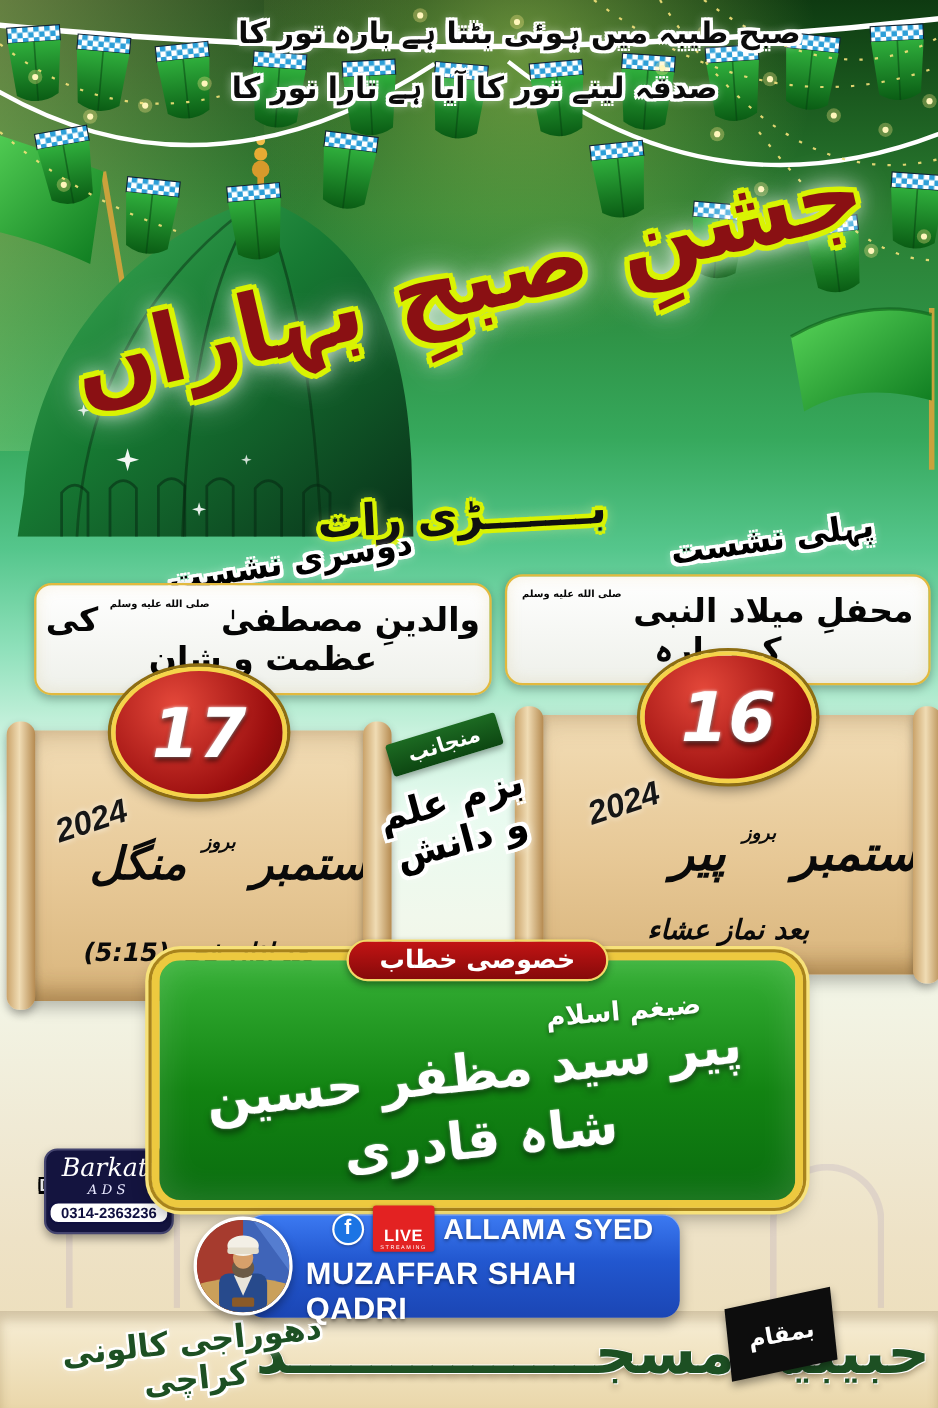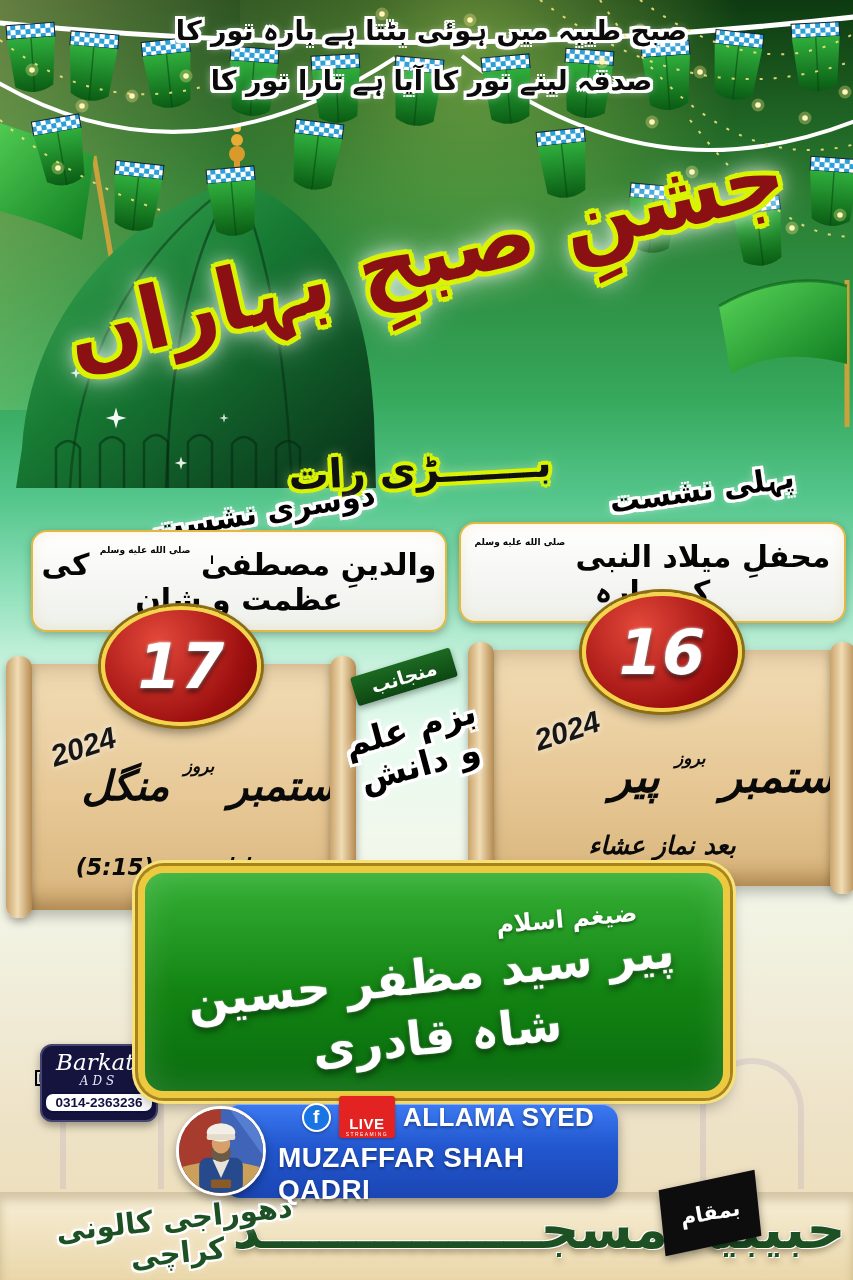--- a/index.html
+++ b/index.html
@@ -301,21 +301,21 @@
     <use href="#bulb" transform="translate(840,215)"></use>
       <use href="#bulb" transform="translate(32,70)"></use>
     <use href="#bulb" transform="translate(82,106)"></use>
       <use href="#bulb" transform="translate(132,96)"></use>
     <use href="#bulb" transform="translate(186,76)"></use>
       <use href="#bulb" transform="translate(382,14)"></use>
     <use href="#bulb" transform="translate(470,20)"></use>
       <use href="#bulb" transform="translate(58,168)"></use>
   </svg>
 
-  <div class="abs couplet urdu owThick" style="top:14px;">صبح طیبہ میں ہوئی بٹتا ہے بارہ نور کا</div>
+  <div class="abs couplet urdu owThick" style="top:14px;text-align:right;">صبح طیبہ میں ہوئی بٹتا ہے بارہ نور کا</div>
   <div class="abs couplet urdu owThick" style="top:64px;">صدقہ لینے نور کا آیا ہے تارا نور کا</div>
 
   <div class="abs urdu" id="main-title">جشنِ صبحِ بہاراں</div>
   <div class="abs urdu" id="subtitle">بـــــــڑی رات</div>
 
   <div class="abs urdu sess-label owThick" id="sess1-label">پہلی نشست</div>
   <div class="abs urdu topic-box" id="sess1-box">
     <span>
       <span>محفلِ میلاد النبی</span>
       <span class="hon">صلى الله عليه وسلم</span>
@@ -355,20 +355,21 @@
       <span class="broz">بروز</span>
       <span>منگل</span>
     </div>
     <div class="time-line urdu">بعد اذانِ فجر (5:15)</div>
   </div>
 
   <div class="abs urdu" id="org-ribbon">منجانب</div>
   <div class="abs urdu owThick" id="org-name">بزم علم و دانش</div>
 
   <div class="abs" id="banner">
+    <div class="urdu" id="banner-pill">خصوصی خطاب</div>
     <div class="urdu" id="banner-honorific">ضیغم اسلام</div>
     <div class="urdu" id="speaker-name-urdu">پیر سید مظفر حسین شاہ قادری</div>
   </div>
 
   <div class="abs latin ob" id="designer-heading">DESIGNED BY:</div>
   <div class="abs" id="designer-box">
     <div id="designer-brand">Barkati</div>
     <div id="designer-brand-sub">ADS</div>
     <div id="designer-phone" class="latin">0314-2363236</div>
   </div>

